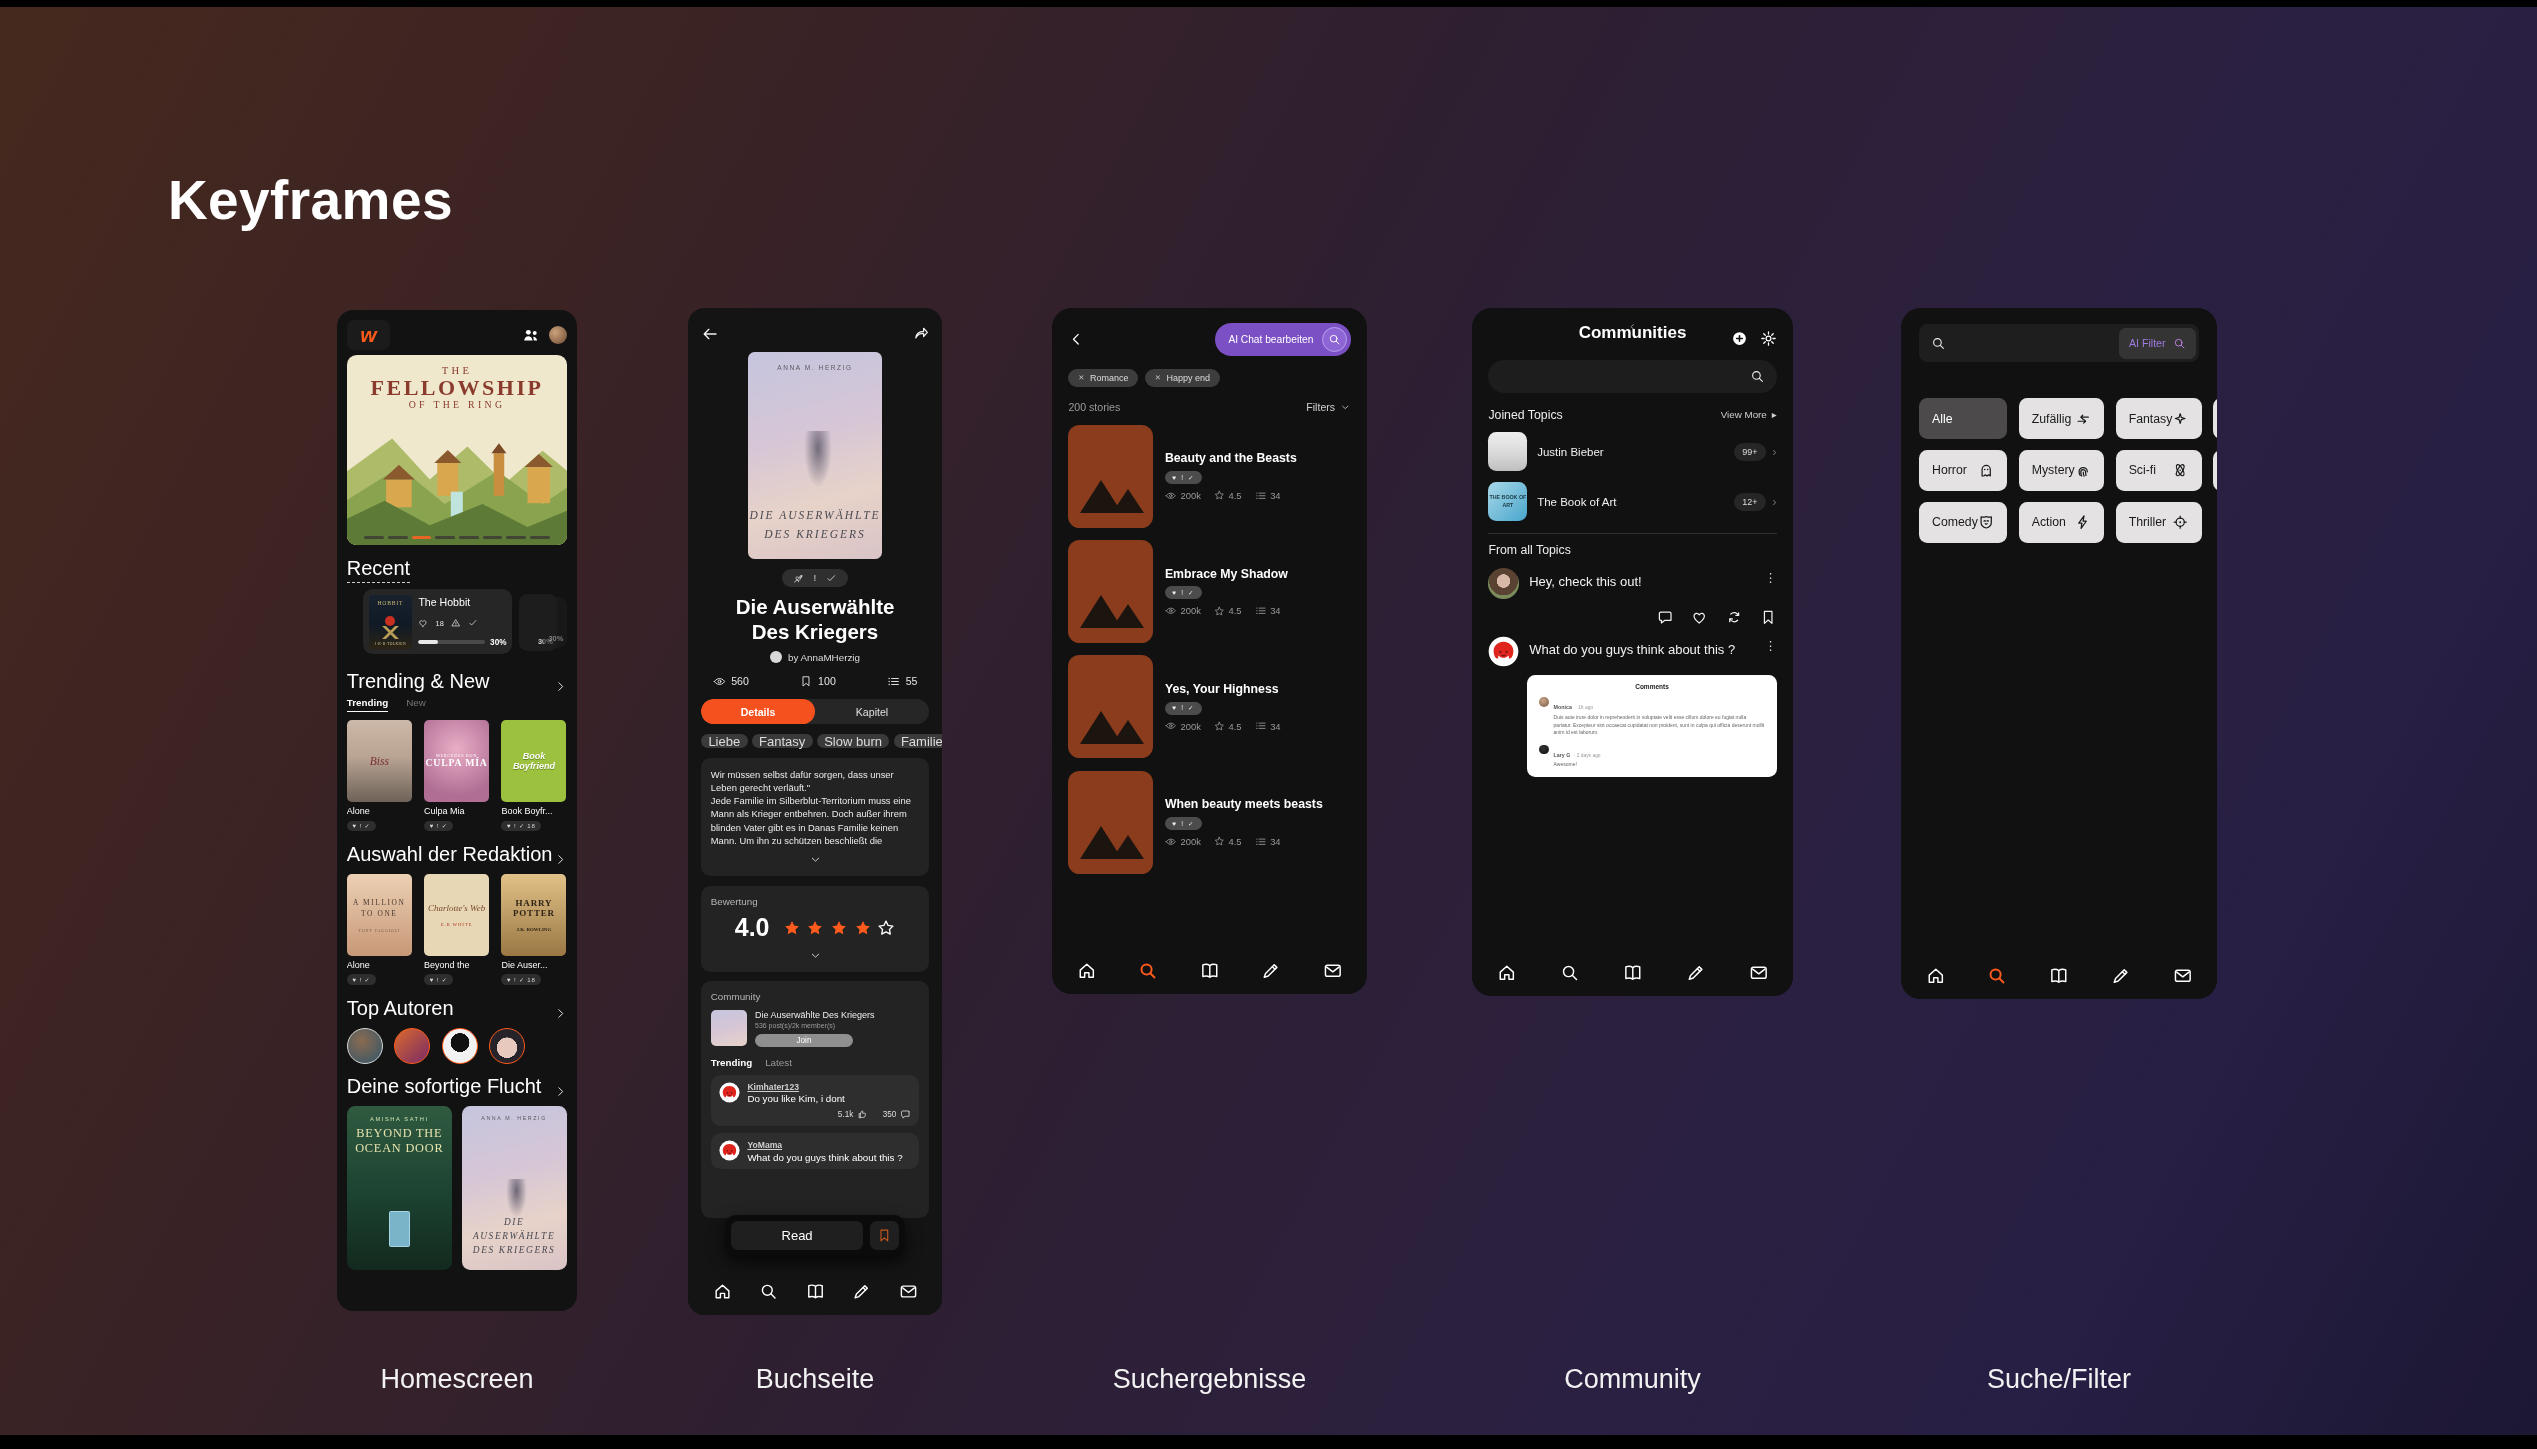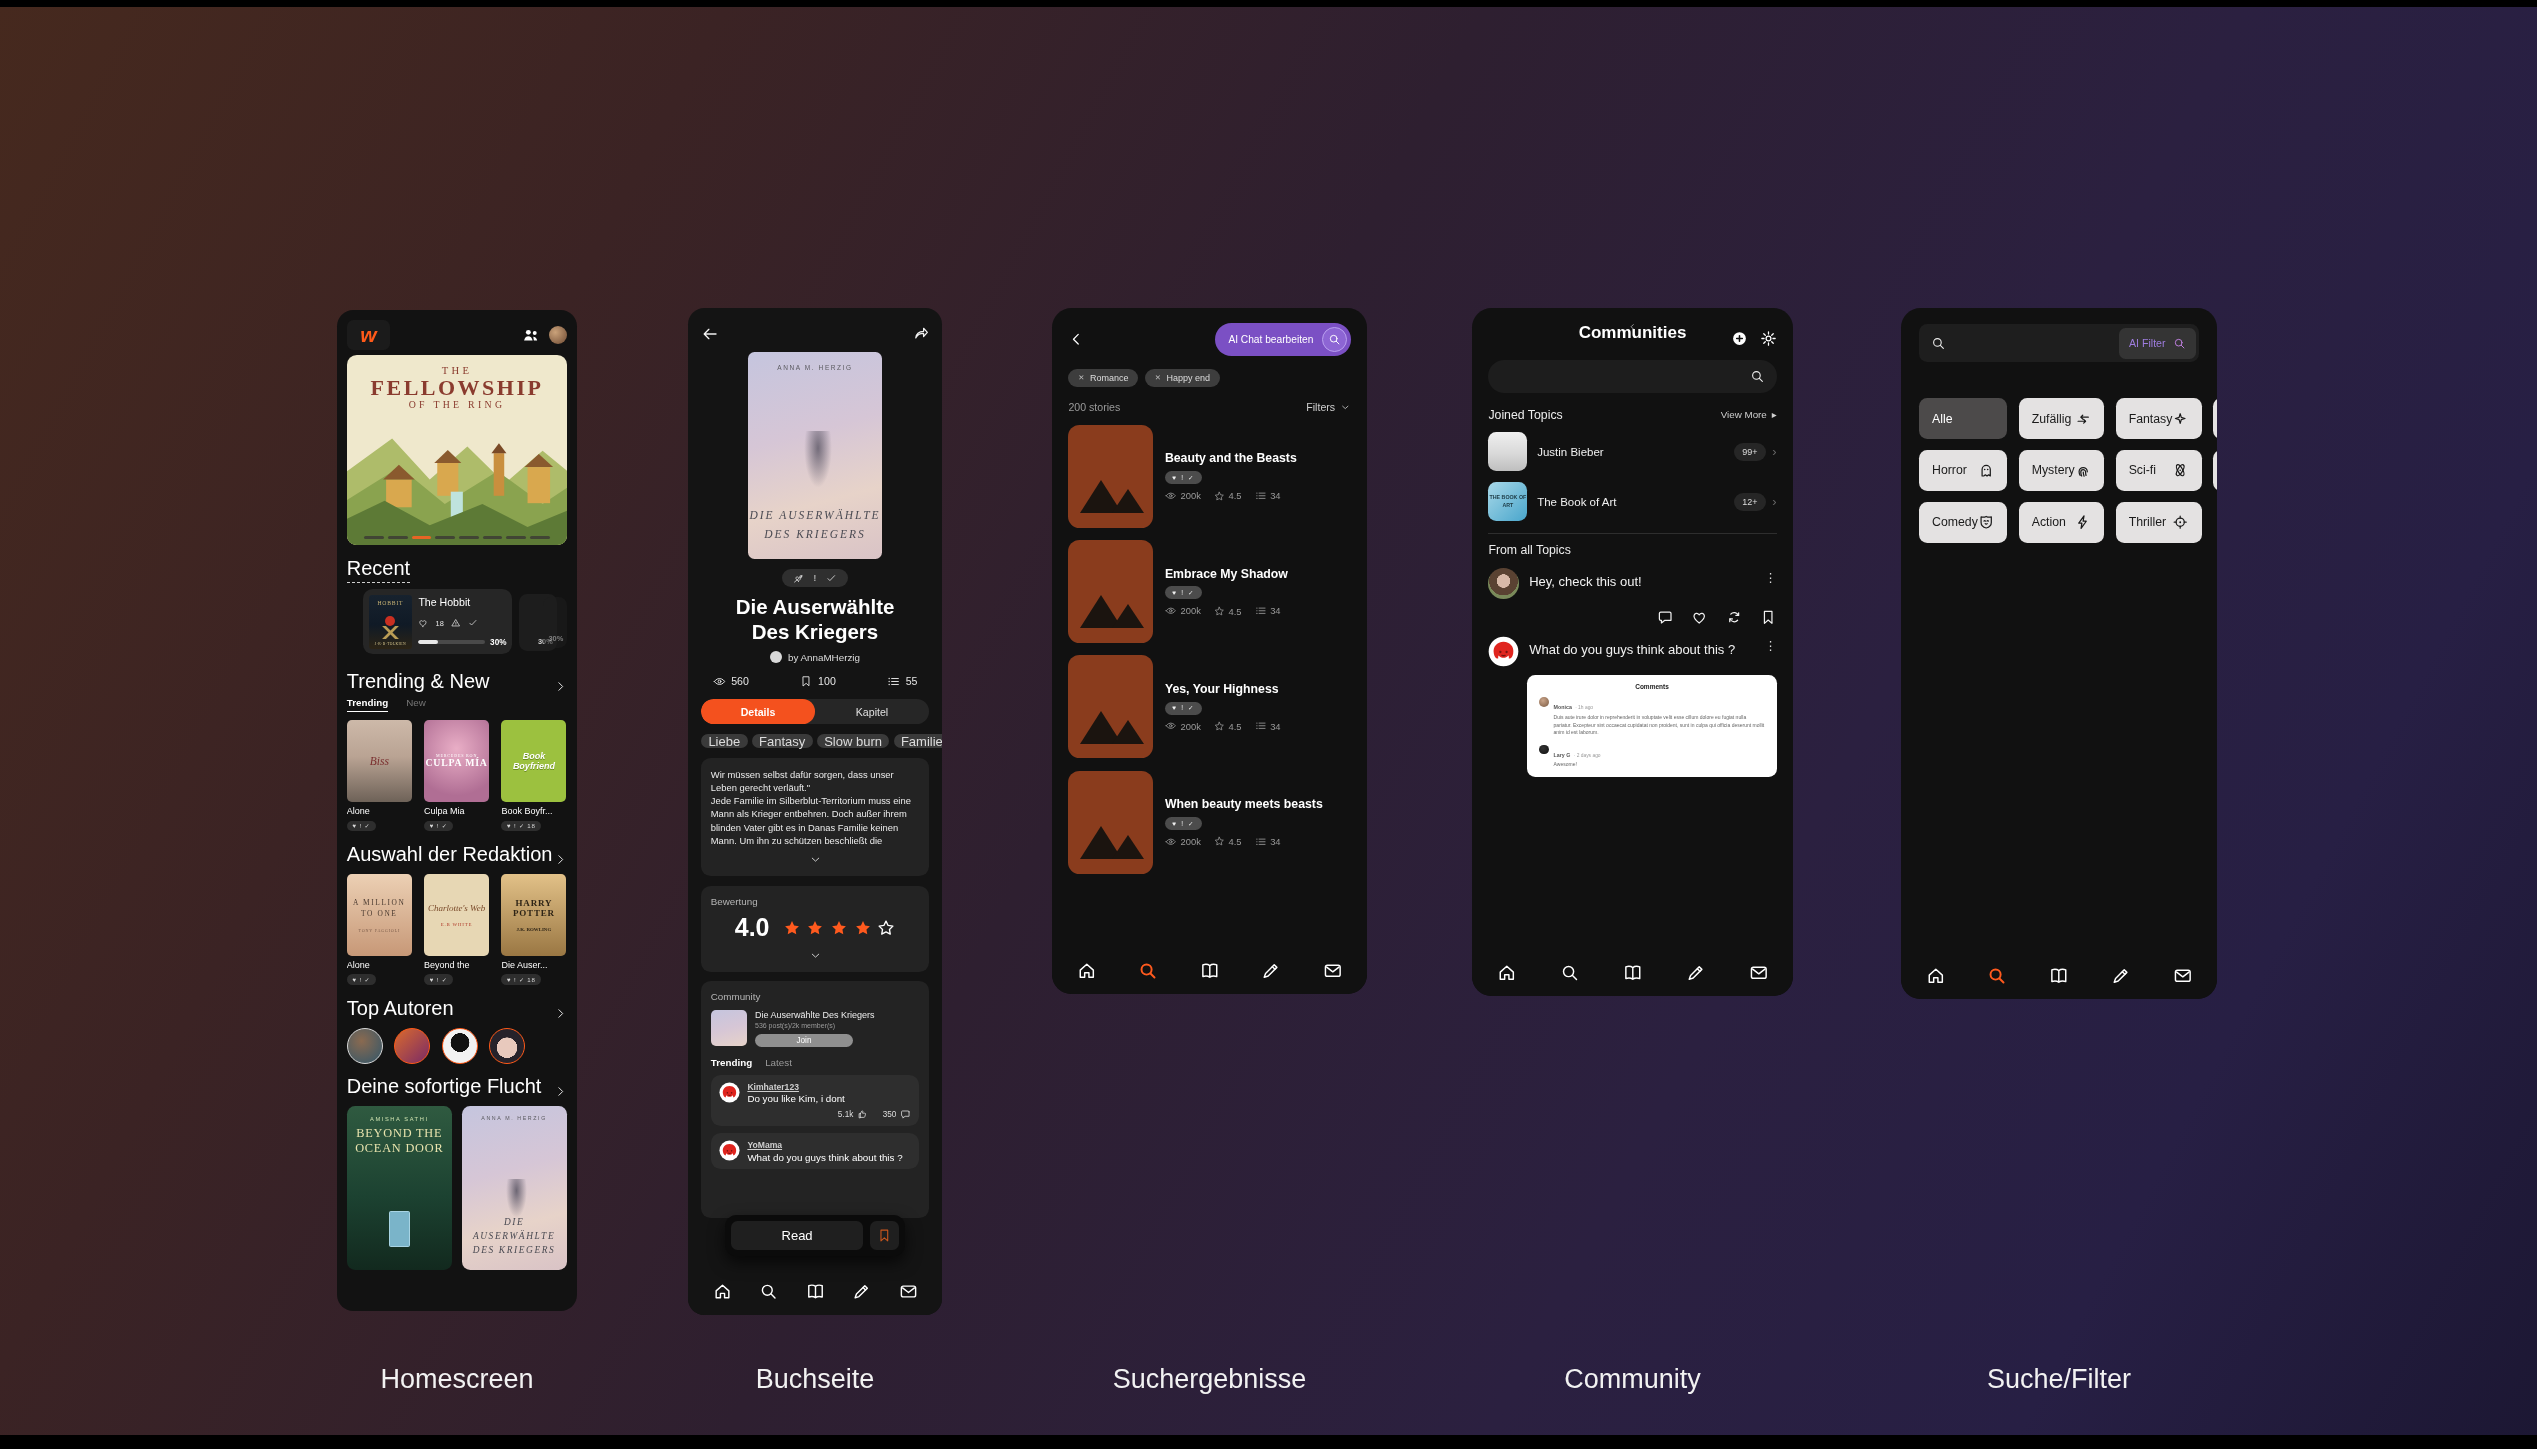--- a/index.html
+++ b/index.html
@@ -173,21 +173,21 @@
   .filters{margin-left:auto;display:flex;align-items:center;gap:4.9px;color:#d0d0d0;}
   .results{margin-top:11.5px;display:flex;flex-direction:column;gap:12.3px;overflow:hidden;}
   .result{display:flex;gap:11.5px;}
   .r-img{width:85px;height:103px;border-radius:11.5px;background:#8a3c1d;flex:none;position:relative;overflow:hidden;}
   .r-img .m1{position:absolute;bottom:14.7px;left:11.5px;border-left:21px solid transparent;border-right:21px solid transparent;border-bottom:33px solid #1b140f;}
   .r-img .m2{position:absolute;bottom:14.7px;right:9.8px;border-left:16.4px solid transparent;border-right:16.4px solid transparent;border-bottom:24.5px solid #1b140f;}
   .r-col{display:flex;flex-direction:column;justify-content:center;gap:5.7px;}
   .r-title{font-size:12.3px;font-weight:700;}
   .r-pill{display:inline-flex;align-items:center;background:#4c4c4c;border-radius:7.4px;padding:2.5px 7.4px;
           font-size:6.5px;color:#eee;letter-spacing:1.6px;width:fit-content;}
-  .r-stats{display:flex;gap:13px;color:#9a9a9a;font-size:9.4px;align-items:flex-end;}
+  .r-stats{display:flex;gap:13px;color:#9a9a9a;font-size:9.4px;align-items:center;}
   .r-stats .row{gap:4.1px;}
 
   
   #p4{left:1472px;top:308px;width:321px;height:688px;background:#111;border-radius:19.6px;}
   #p4 .content{padding:14.7px 16.4px 52px;}
   .p4-head{display:flex;align-items:center;color:#fff;}
   .p4-title{position:absolute;left:0;right:0;text-align:center;font-size:17px;font-weight:700;}
   .p4-icons{margin-left:auto;display:flex;gap:11.5px;z-index:1;}
   .searchbar{height:33px;border-radius:16.4px;background:#1d1d1d;display:flex;align-items:center;
       padding:0 11.5px;margin-top:13px;color:#eee;}
@@ -378,20 +378,21 @@
         <circle cx="12" cy="12" r="11.5" fill="#fff" stroke="none"></circle>
         <path d="M4.5 13.5c-1-5 2.5-9 7.5-9s8.5 4 7.5 9c-.6 3-2 4.5-3.5 3.8.3-.8.2-1.6-.2-2.3-1 1.2-2.3 1.8-3.8 1.8s-2.8-.6-3.8-1.8c-.4.7-.5 1.5-.2 2.3-1.5.7-2.9-.8-3.5-3.8z" fill="#e0251f" stroke="none"></path>
         <circle cx="9.6" cy="12.4" r=".9" fill="#7a1410" stroke="none"></circle>
         <circle cx="14.4" cy="12.4" r=".9" fill="#7a1410" stroke="none"></circle>
         <path d="M10.5 14.8c1 .7 2 .7 3 0" stroke="#7a1410" stroke-width="1"></path>
       </symbol>
   </defs>
 </svg>
 
 <div id="stage">
+  <div class="page-title">Keyframes</div>
 
   <div class="ph" id="p1">
     <div class="content">
       <div class="p1-head">
         <div class="wbox">
             <span>w</span>
           </div>
         <div class="grow"></div>
         <svg class="ic" width="19.6" height="19.6" style="color:#fff;margin-right:8.2px" viewBox="0 0 24 24">
             <use href="#i-people"></use>

